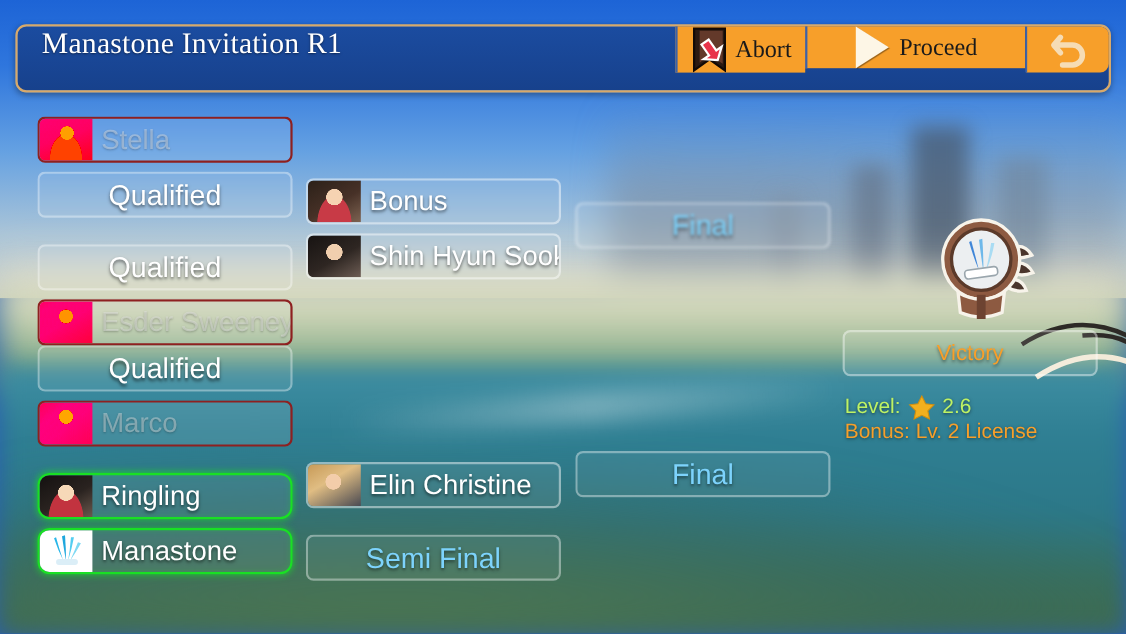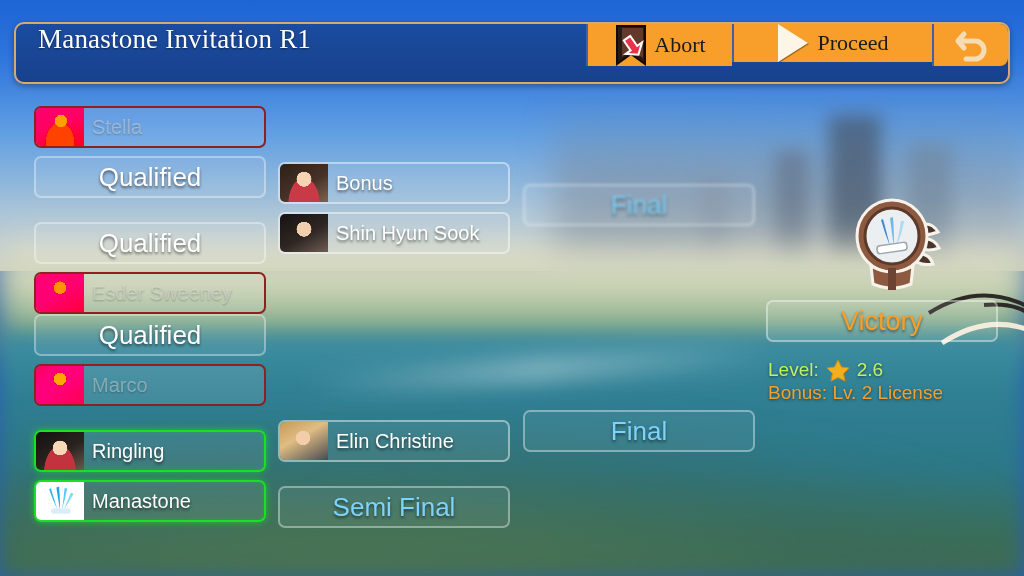--- a/index.html
+++ b/index.html
@@ -70,21 +70,21 @@
     flex:1;display:flex;align-items:center;padding-left:22px;
     color:#ffffff;font-size:27px;letter-spacing:.2px;
     text-shadow:0 1px 2px rgba(0,0,0,.5);
   }
   .tb-btn{
     display:flex;align-items:center;justify-content:center;gap:4px;
     background:#f79f2a;border-left:2px solid #3c62a8;
     color:#1a1a1a;font-size:22px;box-sizing:border-box;
   }
   .tb-btn:first-of-type{border-left:none;}
-  .btn-abort{width:146px;}
+  .btn-abort{width:118px;}
   .btn-proceed{width:200px;gap:10px;}
   .btn-back{width:76px;border-top-right-radius:8px;border-bottom-right-radius:8px;}
 
   .ico-abort{width:34px;height:42px;position:relative;flex:none;margin-right:2px;}
   .ico-play{width:0;height:0;border-left:30px solid #fdf6e6;border-top:19px solid transparent;border-bottom:19px solid transparent;filter:drop-shadow(1px 1px 0 rgba(0,0,0,.35));}
   .ico-back{width:42px;height:42px;}
 
   
   .col{position:absolute;}
   .col-1{left:34px;top:106px;width:232px;}
@@ -97,34 +97,34 @@
     background:rgba(255,255,255,.07);
     border:2px solid rgba(255,255,255,.45);
     overflow:hidden;
     backdrop-filter:blur(2px);
   }
   .slot .avatar{
     width:48px;height:100%;flex:none;background-size:cover;background-position:center top;
     position:relative;
   }
   .slot .nm{
-    padding-left:8px;color:#ffffff;font-size:20px;white-space:nowrap;
+    padding-left:8px;color:#ffffff;font-size:25px;white-space:nowrap;
     text-shadow:0 2px 3px rgba(0,0,0,.55);
   }
   .slot.noavatar .nm{width:100%;text-align:center;padding-left:0;}
 
   
   .slot.out{border-color:#8e2020;background:rgba(255,255,255,.10);}
   .slot.out .nm{color:rgba(235,235,235,.42);text-shadow:0 1px 2px rgba(0,0,0,.25);}
   .slot.out .avatar{filter:saturate(3) sepia(.6) hue-rotate(-28deg) saturate(7) brightness(1.05);}
   
   .slot.ghost{border-color:rgba(255,255,255,.35);background:rgba(255,255,255,.07);}
   .slot.ghost .nm{font-size:26px;}
   
-  .slot.active{border-color:#19e024;box-shadow:0 0 7px rgba(25,224,36,.75),inset 0 0 6px rgba(25,224,36,.25);}
+  .slot.active{border-color:#19e024;box-shadow:0 0 7px rgba(25,224,36,.75),inset 0 0 6px rgba(25,224,36,.25);border-radius:11px;}
   
   .slot.stage .nm{color:#7dd3fc;font-size:26px;text-shadow:0 2px 3px rgba(0,0,0,.5);}
   .slot.stage{border-color:rgba(255,255,255,.38);background:rgba(255,255,255,.06);}
   .slot.blurme{filter:blur(1.6px);}
 
   
   .av-stella{background:
       radial-gradient(circle at 52% 34%, #f3c9a8 0 17%, rgba(243,201,168,0) 18%),
       radial-gradient(ellipse at 50% 95%, #e8a98c 0 42%, rgba(232,169,140,0) 44%),
       linear-gradient(160deg,#8a3320 0%,#b9452a 45%,#d6603c 100%);}
@@ -151,21 +151,21 @@
   .av-manastone{background:#ffffff;display:flex;align-items:center;justify-content:center;}
 
   
   .medal{position:absolute;left:845px;top:192px;width:100px;height:104px;}
   .victorybox{
     position:absolute;left:766px;top:300px;width:232px;height:42px;
     border:2px solid rgba(255,255,255,.4);border-radius:7px;
     background:rgba(255,255,255,.10);box-sizing:border-box;
     display:flex;align-items:center;justify-content:center;
   }
-  .victorybox .nm{color:#f79f2a;font-size:27px;text-shadow:0 2px 3px rgba(0,0,0,.45);}
+  .victorybox .nm{color:#f79f2a;font-size:20px;text-shadow:0 2px 3px rgba(0,0,0,.45);}
   .statline{position:absolute;left:768px;font-size:19px;white-space:nowrap;display:flex;align-items:center;gap:6px;}
   .stat-level{top:358px;color:#bef264;text-shadow:0 1px 3px rgba(0,0,0,.55);}
   .stat-bonus{top:382px;color:#f79f2a;text-shadow:0 1px 3px rgba(0,0,0,.5);}
   .starico{width:26px;height:24px;display:inline-block;}
 </style>
 </head>
 <body>
 
 <div id="screen">
 

